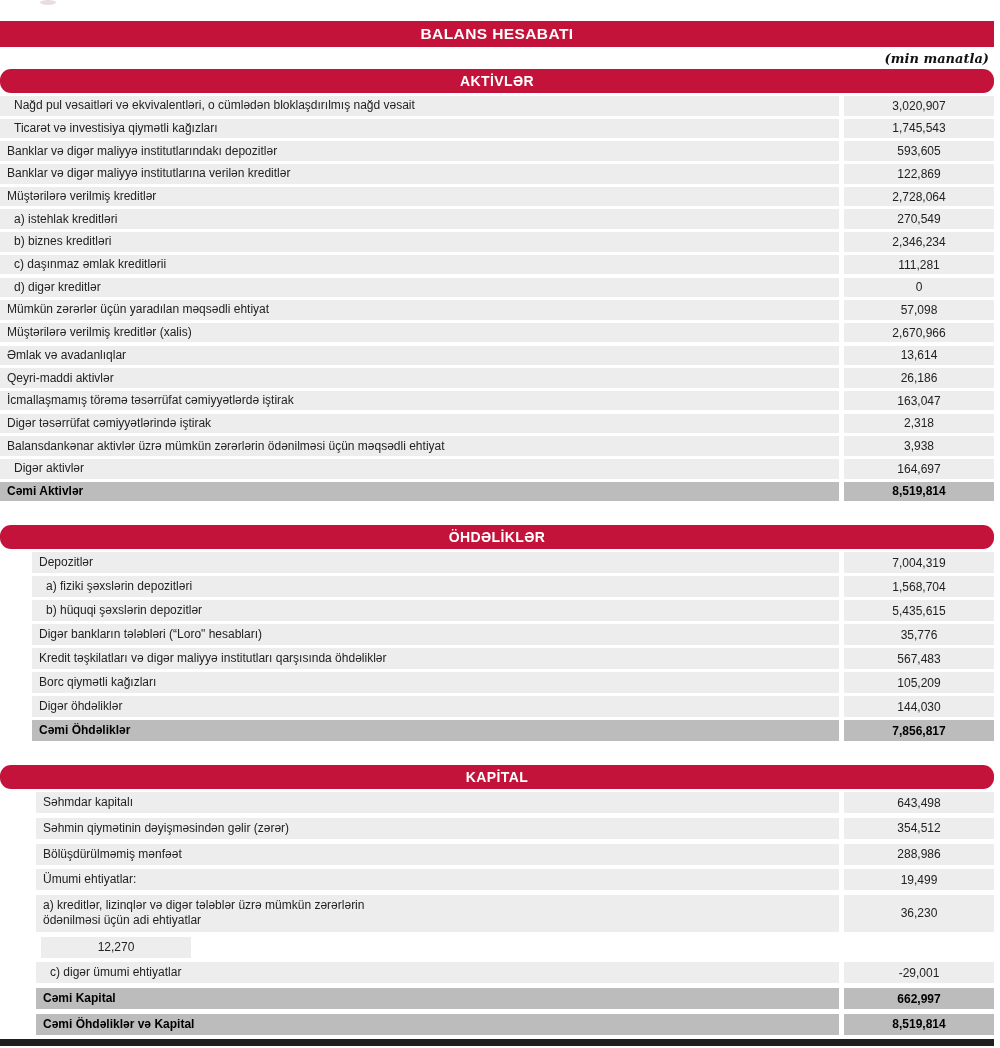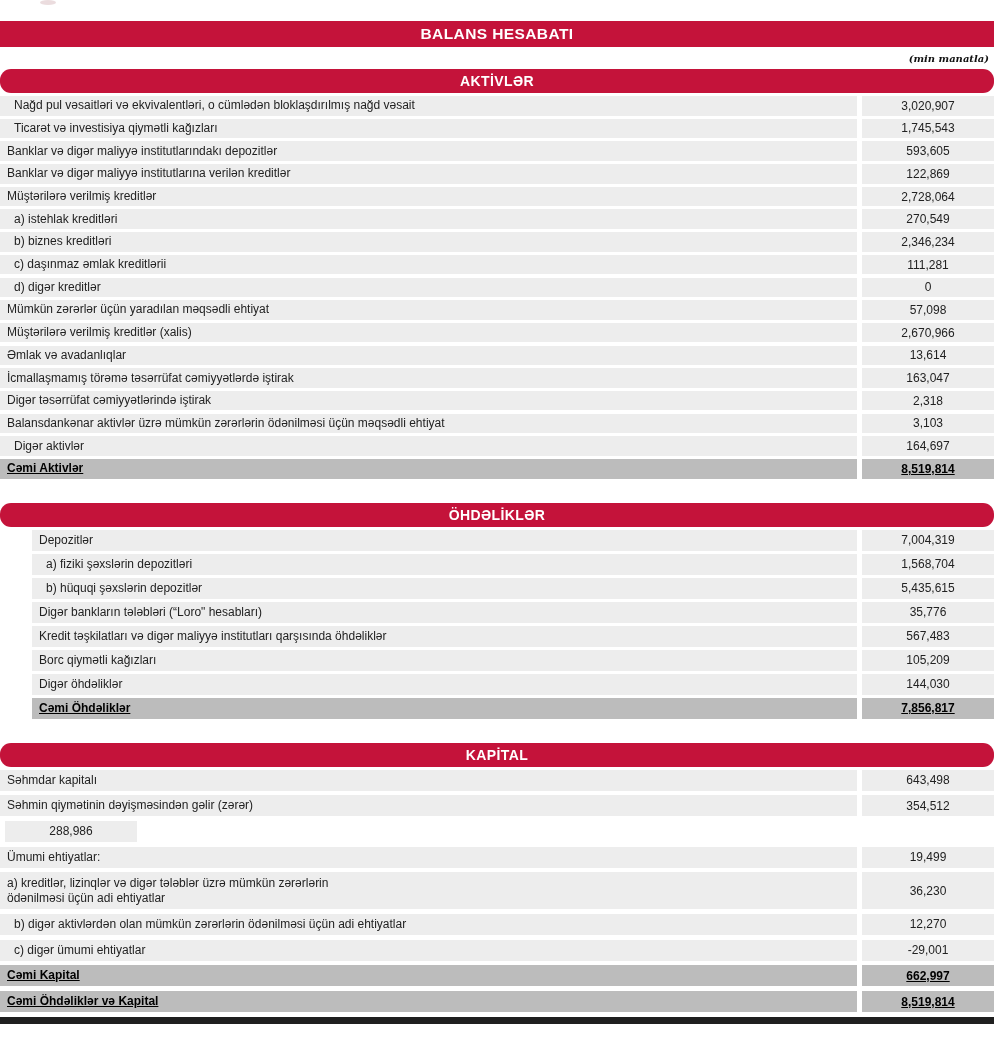--- a/index.html
+++ b/index.html
@@ -27,60 +27,60 @@
     color: #fff;
     display: flex; align-items: center; justify-content: center;
     font-size: 15.5px; font-weight: 700; letter-spacing: .4px;
   }
   .unit-note {
     height: 22px;
     display: flex; align-items: center; justify-content: flex-end;
     padding-right: 5px;
     font-family: "DejaVu Serif", serif;
     font-style: italic; font-weight: 700;
-    font-size: 10px; color: #111;
+    font-size: 13px; color: #111;
   }
   .section-header {
     height: 24px;
     margin-bottom: 3px;
     background: var(--accent, #C4133A);
     color: #fff;
     display: flex; align-items: center; justify-content: center;
     font-size: 14px; font-weight: 700; letter-spacing: .4px; border-radius: 11px;
   }
   .section { margin-bottom: 24px; }
   #sections .section:last-child { margin-bottom: 4px; }
 
   .row { display: flex; }
   #sections .section:nth-child(1) .row { height: 19.5px; margin-bottom: 3.2px; }
   #sections .section:nth-child(2) .row { height: 21px;   margin-bottom: 3px; padding-left: 32px; }
-  #sections .section:nth-child(3) .row { height: 21px;   margin-bottom: 4.7px; }
+  #sections .section:nth-child(3) .row { height: 21px;   margin-bottom: 4.7px; margin-left: 36px; }
   #sections .row.tall { height: 37px !important; }
 
   .cell {
     background: var(--rowbg, #EDEDED);
     display: flex; align-items: center;
     font-size: 12px; color: #222;
   }
   .cell.label {
     flex: 1;
     padding-left: 7px;
     white-space: pre-line;
     line-height: 15px;
   }
   .row.indent .cell.label { padding-left: 14px; }
   .cell.value {
-    width: 132px;
+    width: 150px;
     margin-left: 5px;
     justify-content: center;
     text-align: center;
   }
   .row.total .cell {
     background: var(--totalbg, #BCBCBC);
-    font-weight: 700; color: #000; text-decoration: underline;
+    font-weight: 700; color: #000;
   }
   .footer-bar {
     height: 7px; margin-top: 4px;
     background: var(--footer, #1F1F1F);
   }
 </style>
 </head>
 <body>
 
 <div class="sheet">
@@ -151,34 +151,38 @@
   <div class="row">
     <div class="cell label">Müştərilərə verilmiş kreditlər (xalis)</div>
     <div class="cell value">2,670,966</div>
   </div>
 
   <div class="row">
     <div class="cell label">Əmlak və avadanlıqlar</div>
     <div class="cell value">13,614</div>
   </div>
 
+  <div class="row">
+    <div class="cell label">Qeyri-maddi aktivlər</div>
+    <div class="cell value">26,186</div>
+  </div>
 
   <div class="row">
     <div class="cell label">İcmallaşmamış törəmə təsərrüfat cəmiyyətlərdə iştirak</div>
     <div class="cell value">163,047</div>
   </div>
 
   <div class="row">
     <div class="cell label">Digər təsərrüfat cəmiyyətlərində iştirak</div>
     <div class="cell value">2,318</div>
   </div>
 
   <div class="row">
     <div class="cell label">Balansdankənar aktivlər üzrə mümkün zərərlərin ödənilməsi üçün məqsədli ehtiyat</div>
-    <div class="cell value">3,103</div>
+    <div class="cell value">3,938</div>
   </div>
 
   <div class="row indent">
     <div class="cell label">Digər aktivlər</div>
     <div class="cell value">164,697</div>
   </div>
 
   <div class="row total">
     <div class="cell label">Cəmi Aktivlər</div>
     <div class="cell value">8,519,814</div>
@@ -242,36 +246,36 @@
     <div class="cell label">Səhmdar kapitalı</div>
     <div class="cell value">643,498</div>
   </div>
 
   <div class="row">
     <div class="cell label">Səhmin qiymətinin dəyişməsindən gəlir (zərər)</div>
     <div class="cell value">354,512</div>
   </div>
 
   <div class="row">
+    <div class="cell label">Bölüşdürülməmiş mənfəət</div>
     <div class="cell value">288,986</div>
   </div>
 
   <div class="row">
     <div class="cell label">Ümumi ehtiyatlar:</div>
     <div class="cell value">19,499</div>
   </div>
 
   <div class="row tall">
     <div class="cell label">a) kreditlər, lizinqlər və digər tələblər üzrə mümkün zərərlərin
 ödənilməsi üçün adi ehtiyatlar</div>
     <div class="cell value">36,230</div>
   </div>
 
   <div class="row indent">
-    <div class="cell label">b) digər aktivlərdən olan mümkün zərərlərin ödənilməsi üçün adi ehtiyatlar</div>
     <div class="cell value">12,270</div>
   </div>
 
   <div class="row indent">
     <div class="cell label">c) digər ümumi ehtiyatlar</div>
     <div class="cell value">-29,001</div>
   </div>
 
   <div class="row total">
     <div class="cell label">Cəmi Kapital</div>

